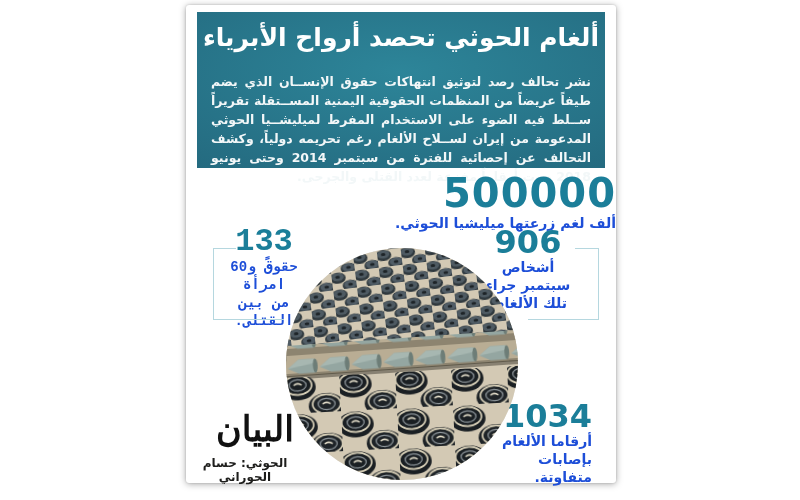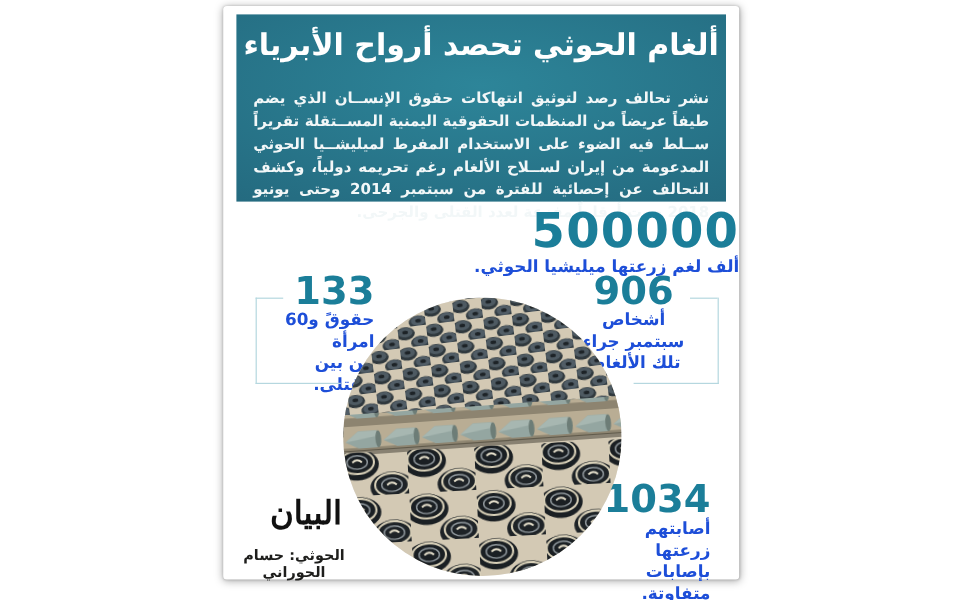--- a/index.html
+++ b/index.html
@@ -12,34 +12,34 @@
   .headline{margin:0;padding-top:11px;color:#ffffff;font-size:25px;font-weight:bold;
             text-align:center;direction:rtl;white-space:nowrap;letter-spacing:0;}
   .intro{margin:20px 14px 0 14px;color:#f2f7f8;font-size:12.5px;line-height:19px;
          direction:rtl;text-align:justify;font-weight:bold;}
   .stat{position:absolute;direction:rtl;}
   .stat .num{color:#1b7e99;font-weight:bold;}
   .stat .cap{color:#1d4ed8;font-weight:bold;font-size:14px;line-height:18px;}
   .stat-main{left:0;top:170px;width:100%;text-align:right;}
   .stat-main .num{font-size:40px;line-height:36px;letter-spacing:1px;}
   .stat-main .cap{margin-top:3px;}
-  .stat-left{left:30px;top:221px;width:96px;text-align:right;}
+  .stat-left{left:30px;top:221px;width:96px;text-align:center;font-family:Liberation Mono, monospace;}
   .stat-left .num,.stat-right .num,.stat-injured .num{font-size:32px;line-height:32px;}
   .stat-right{left:298px;top:221px;width:88px;text-align:center;}
   .stat-injured{left:310px;top:395px;width:96px;text-align:right;}
   .bracket{position:absolute;border:0 solid #b5d7df;}
   .bracket-left{left:27px;top:243px;width:70px;height:71px;border-left-width:1px;border-bottom-width:1px;}
   .bracket-right{left:342px;top:243px;width:70px;height:71px;border-right-width:1px;border-bottom-width:1px;}
   .tick{position:absolute;height:1px;background:#b5d7df;}
   .tick-left{left:27px;top:243px;width:23px;}
   .tick-right{left:389px;top:243px;width:23px;}
   .photo{position:absolute;left:100px;top:243px;width:232px;height:232px;border-radius:50%;
          overflow:hidden;box-shadow:inset 0 0 26px rgba(30,30,20,.18);}
   .logo{position:absolute;left:18px;top:404px;width:102px;text-align:center;direction:rtl;
-        color:#111111;font-size:27px;font-weight:bold;font-family:"DejaVu Serif",serif;line-height:40px;}
+        color:#111111;font-size:35px;font-weight:bold;font-family:"DejaVu Serif",serif;line-height:40px;}
   .credit{position:absolute;left:0;top:451px;width:118px;text-align:center;direction:rtl;
           color:#1e1e1c;font-size:12px;font-weight:bold;}
 </style>
 </head>
 <body>
 
 <div class="stage">
   <div class="card">
 
     <div class="header">
@@ -59,21 +59,21 @@
     </div>
 
     <div class="stat stat-right">
       <div class="num">906</div>
       <div class="cap">أشخاص سبتمبر جراء</div>
       <div class="cap">تلك الألغام.</div>
     </div>
 
     <div class="stat stat-injured">
       <div class="num">1034</div>
-      <div class="cap">أصابتهم زرعتها</div>
+      <div class="cap">أرقاما الألغام</div>
       <div class="cap">بإصابات متفاوتة.</div>
     </div>
 
     <div class="bracket bracket-left"></div>
     <div class="tick tick-left"></div>
     <div class="bracket bracket-right"></div>
     <div class="tick tick-right"></div>
 
     <div class="photo">
       <svg width="232" height="232" viewBox="0 0 232 232" aria-hidden="true">

